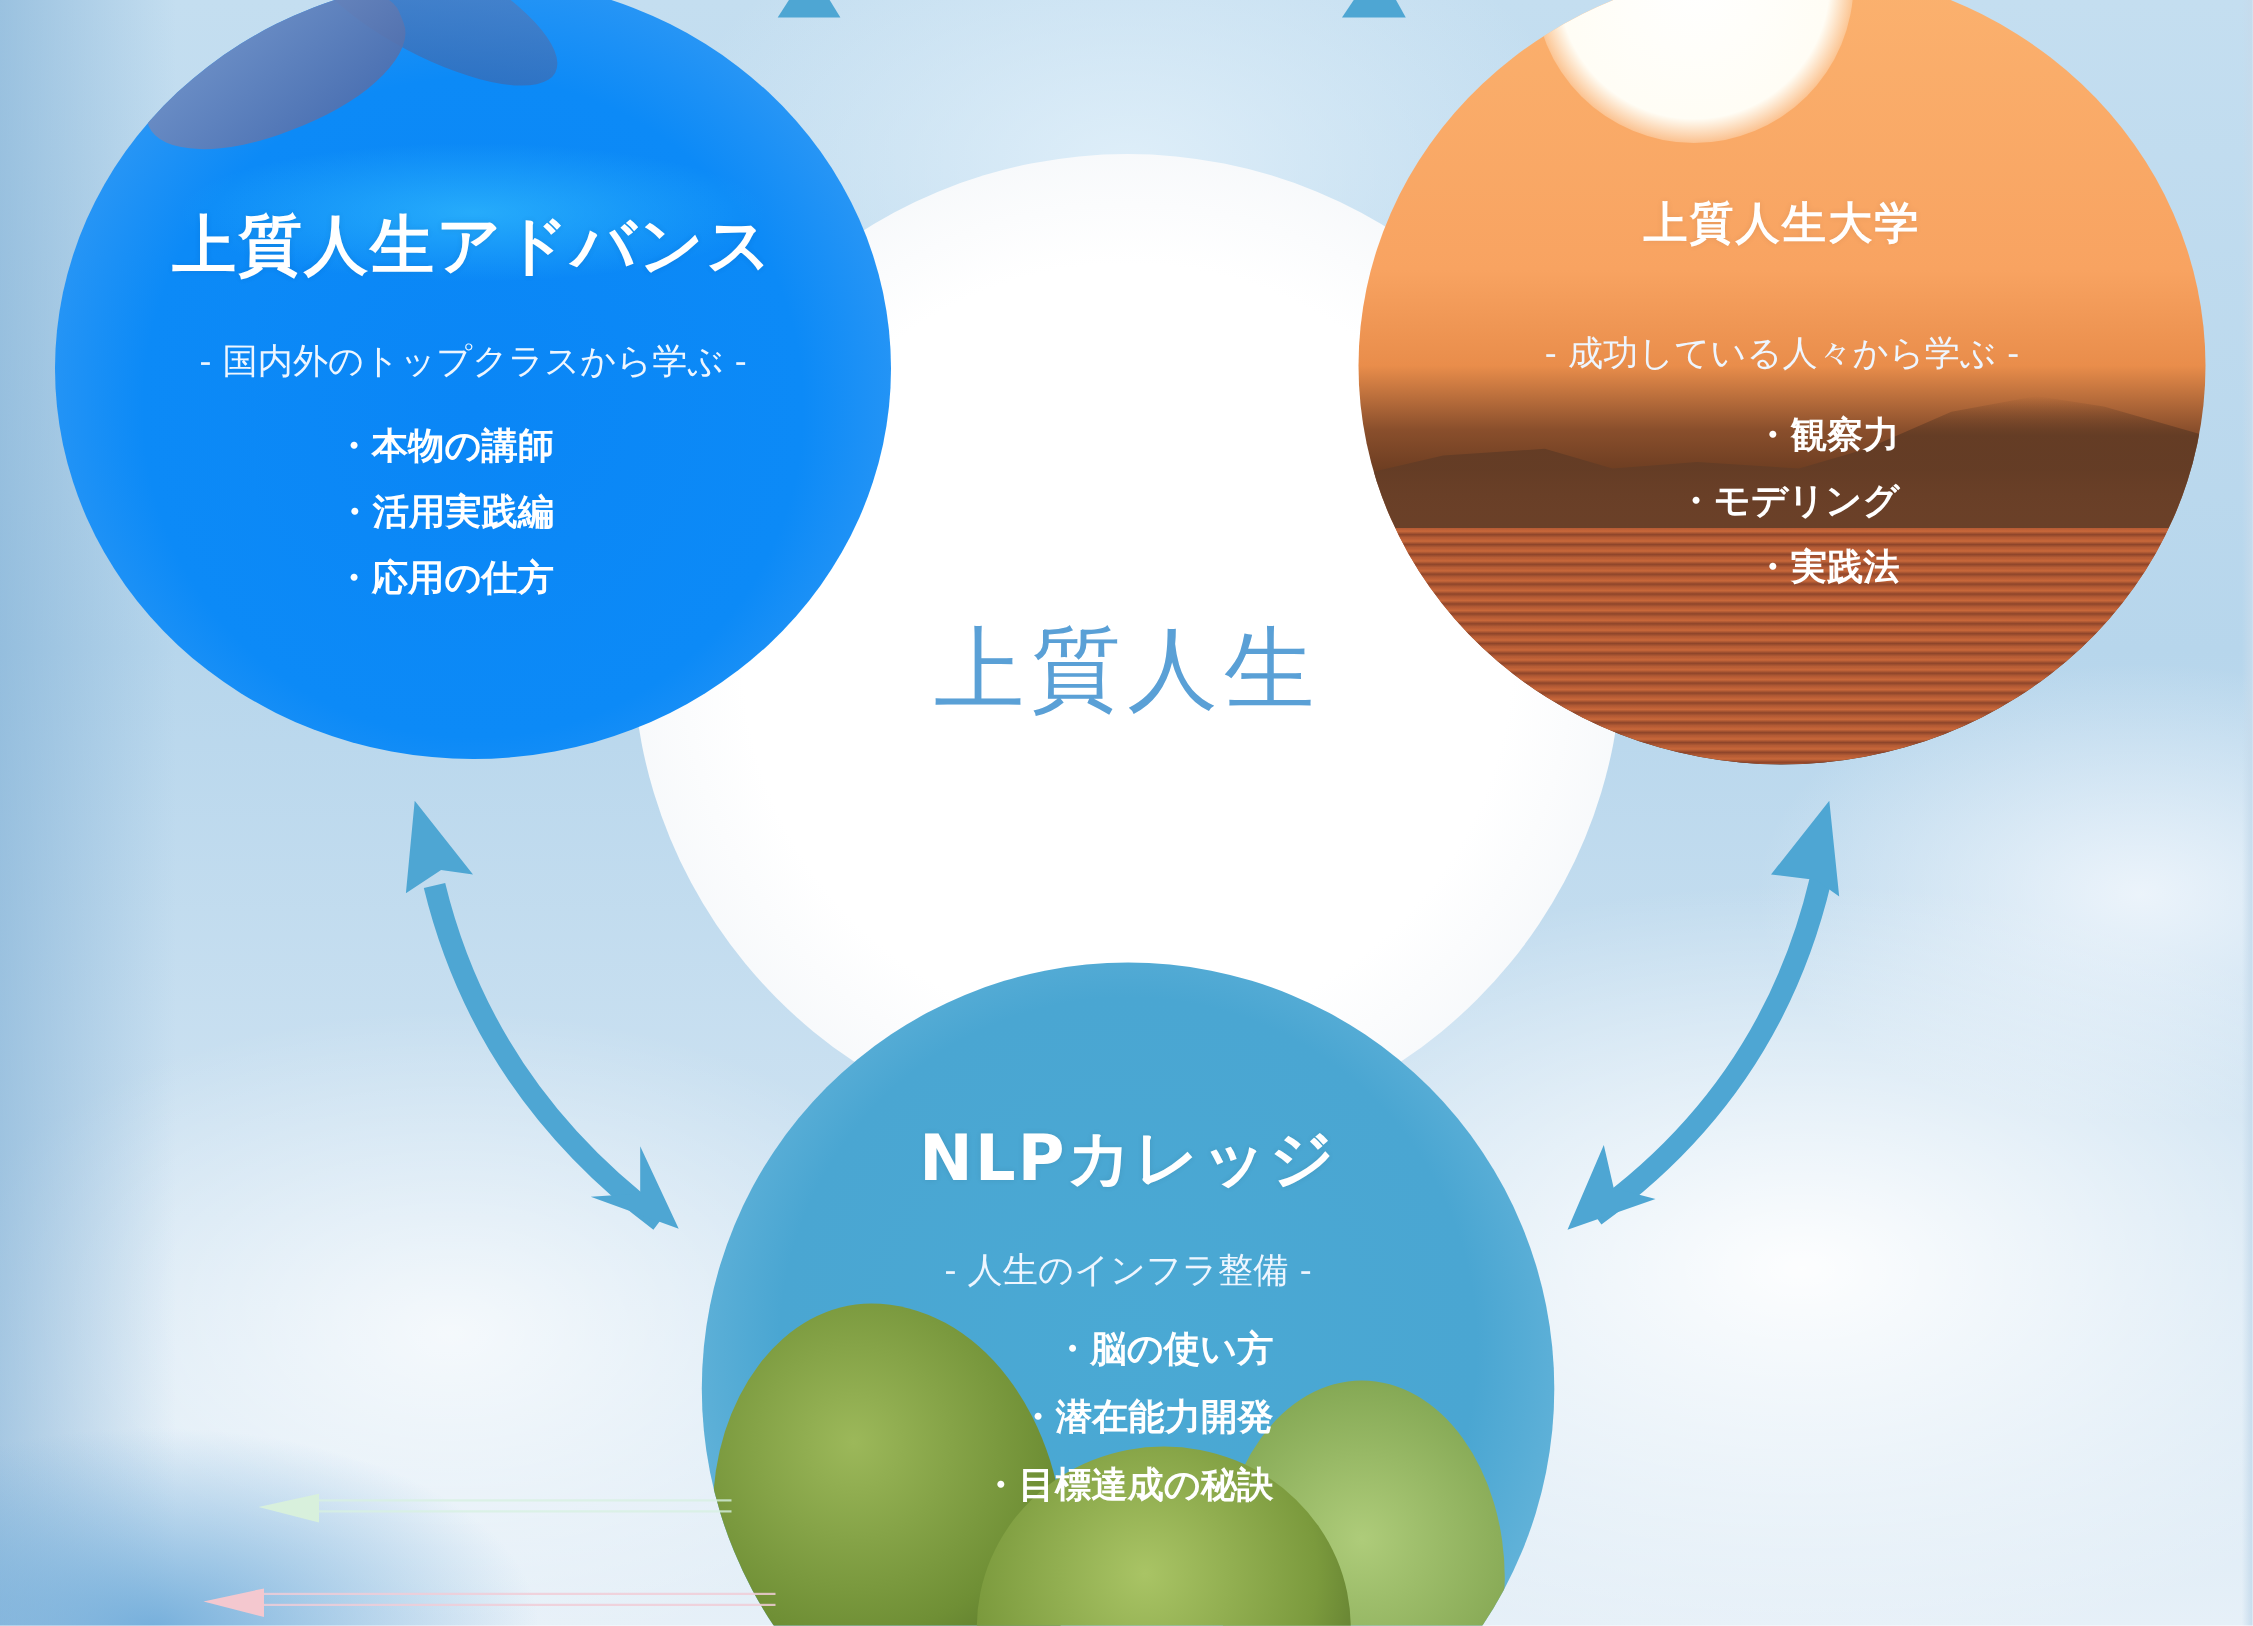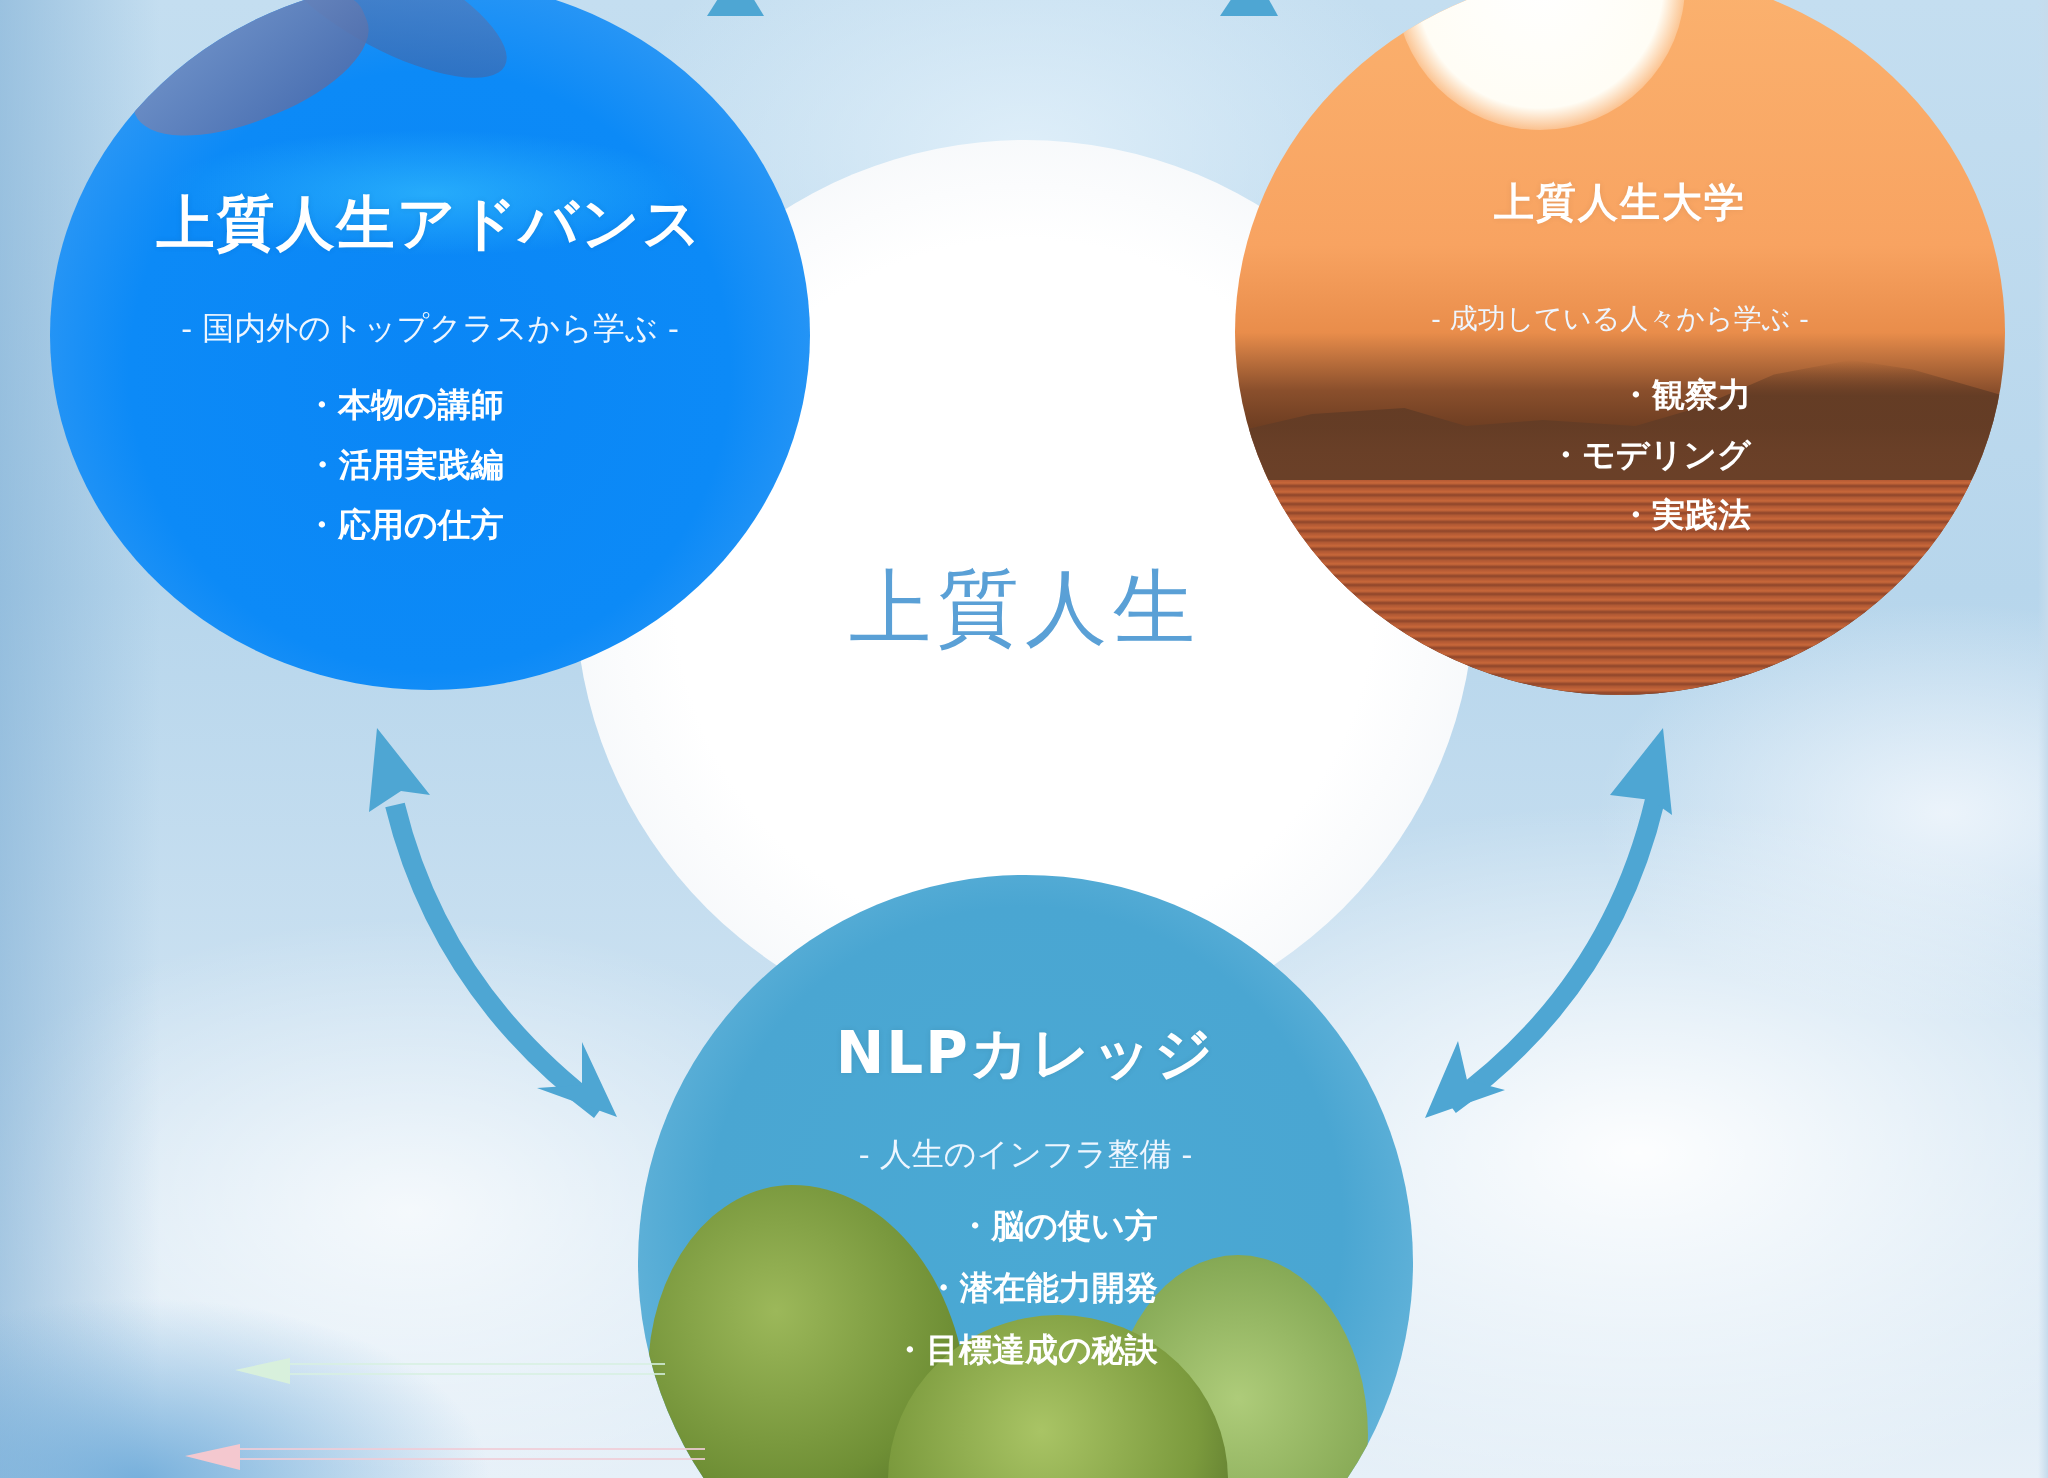--- a/index.html
+++ b/index.html
@@ -48,22 +48,22 @@
   .orb-orange { left:1235px; top:-30px; width:770px; height:725px;
     background:linear-gradient(180deg, #fbb26f 0%, #f8a361 38%, #e98d4b 50%, #8a4f2c 58%, #6e3e22 63%, #c0643a 70%, #a0522f 80%, #6a3c25 92%, #3d2a20 100%); }
   .orb-orange .sun { position:absolute; left:160px; top:-130px; width:290px; height:290px; border-radius:50%;
     background:radial-gradient(circle, #ffffff 0%, #fffdf5 60%, rgba(255,250,235,0) 75%); }
   .orb-orange .mountain { position:absolute; left:0; top:390px; width:100%; height:120px;
     background:linear-gradient(180deg, rgba(90,50,30,0) 0%, rgba(95,58,36,0.85) 30%, #6a4028 100%);
     clip-path:polygon(0 60%,10% 45%,22% 40%,30% 55%,40% 50%,52% 55%,60% 40%,70% 12%,80% 0%,88% 8%,100% 30%,100% 100%,0 100%); }
   .orb-orange .water { position:absolute; left:0; top:510px; width:100%; height:215px;
     background:repeating-linear-gradient(180deg, #b55a34 0px, #c8683a 3px, #8e452a 6px, #b85e36 9px); }
   .orb-orange .title { top:205px; font-size:40px; letter-spacing:2px; }
-  .orb-orange .subtitle { top:330px; font-size:28px; }
-  .orb-orange ul { left:290px; top:395px; font-size:33px; line-height:60px;margin-left:24px; }
+  .orb-orange .subtitle { top:330px; font-size:32px; }
+  .orb-orange ul { left:290px; top:395px; font-size:33px; line-height:60px; }
 
   
   .orb-teal { left:638px; top:875px; width:775px; height:775px;
     background:radial-gradient(circle at 50% 45%, #4aa9d4 0%, #4aa6d2 55%, #6cb8dc 78%, #b7d9ec 95%, rgba(220,236,246,0.4) 100%); }
   .orb-teal .tree1 { position:absolute; left:10px; top:310px; width:320px; height:420px; border-radius:45% 55% 40% 40%;
     background:radial-gradient(circle at 40% 30%, #9cb85a, #6f8f35 50%, #3f5a1e 90%); }
   .orb-teal .tree2 { position:absolute; left:250px; top:440px; width:340px; height:330px; border-radius:50%;
     background:radial-gradient(circle at 45% 35%, #a9c465, #7b9a3d 55%, #4a6424 90%); }
   .orb-teal .tree3 { position:absolute; left:470px; top:380px; width:260px; height:360px; border-radius:50%;
     background:radial-gradient(circle at 50% 40%, #b9d070, #8daa48 55%, #5a7a2c 90%); opacity:0.9; }

